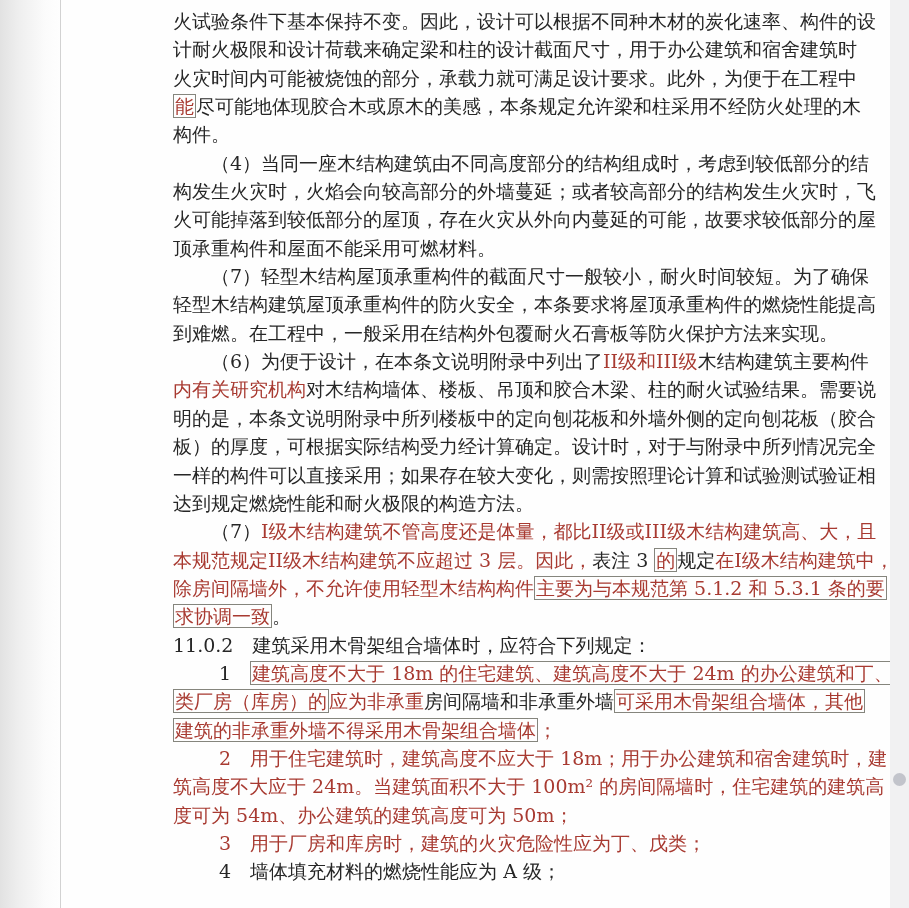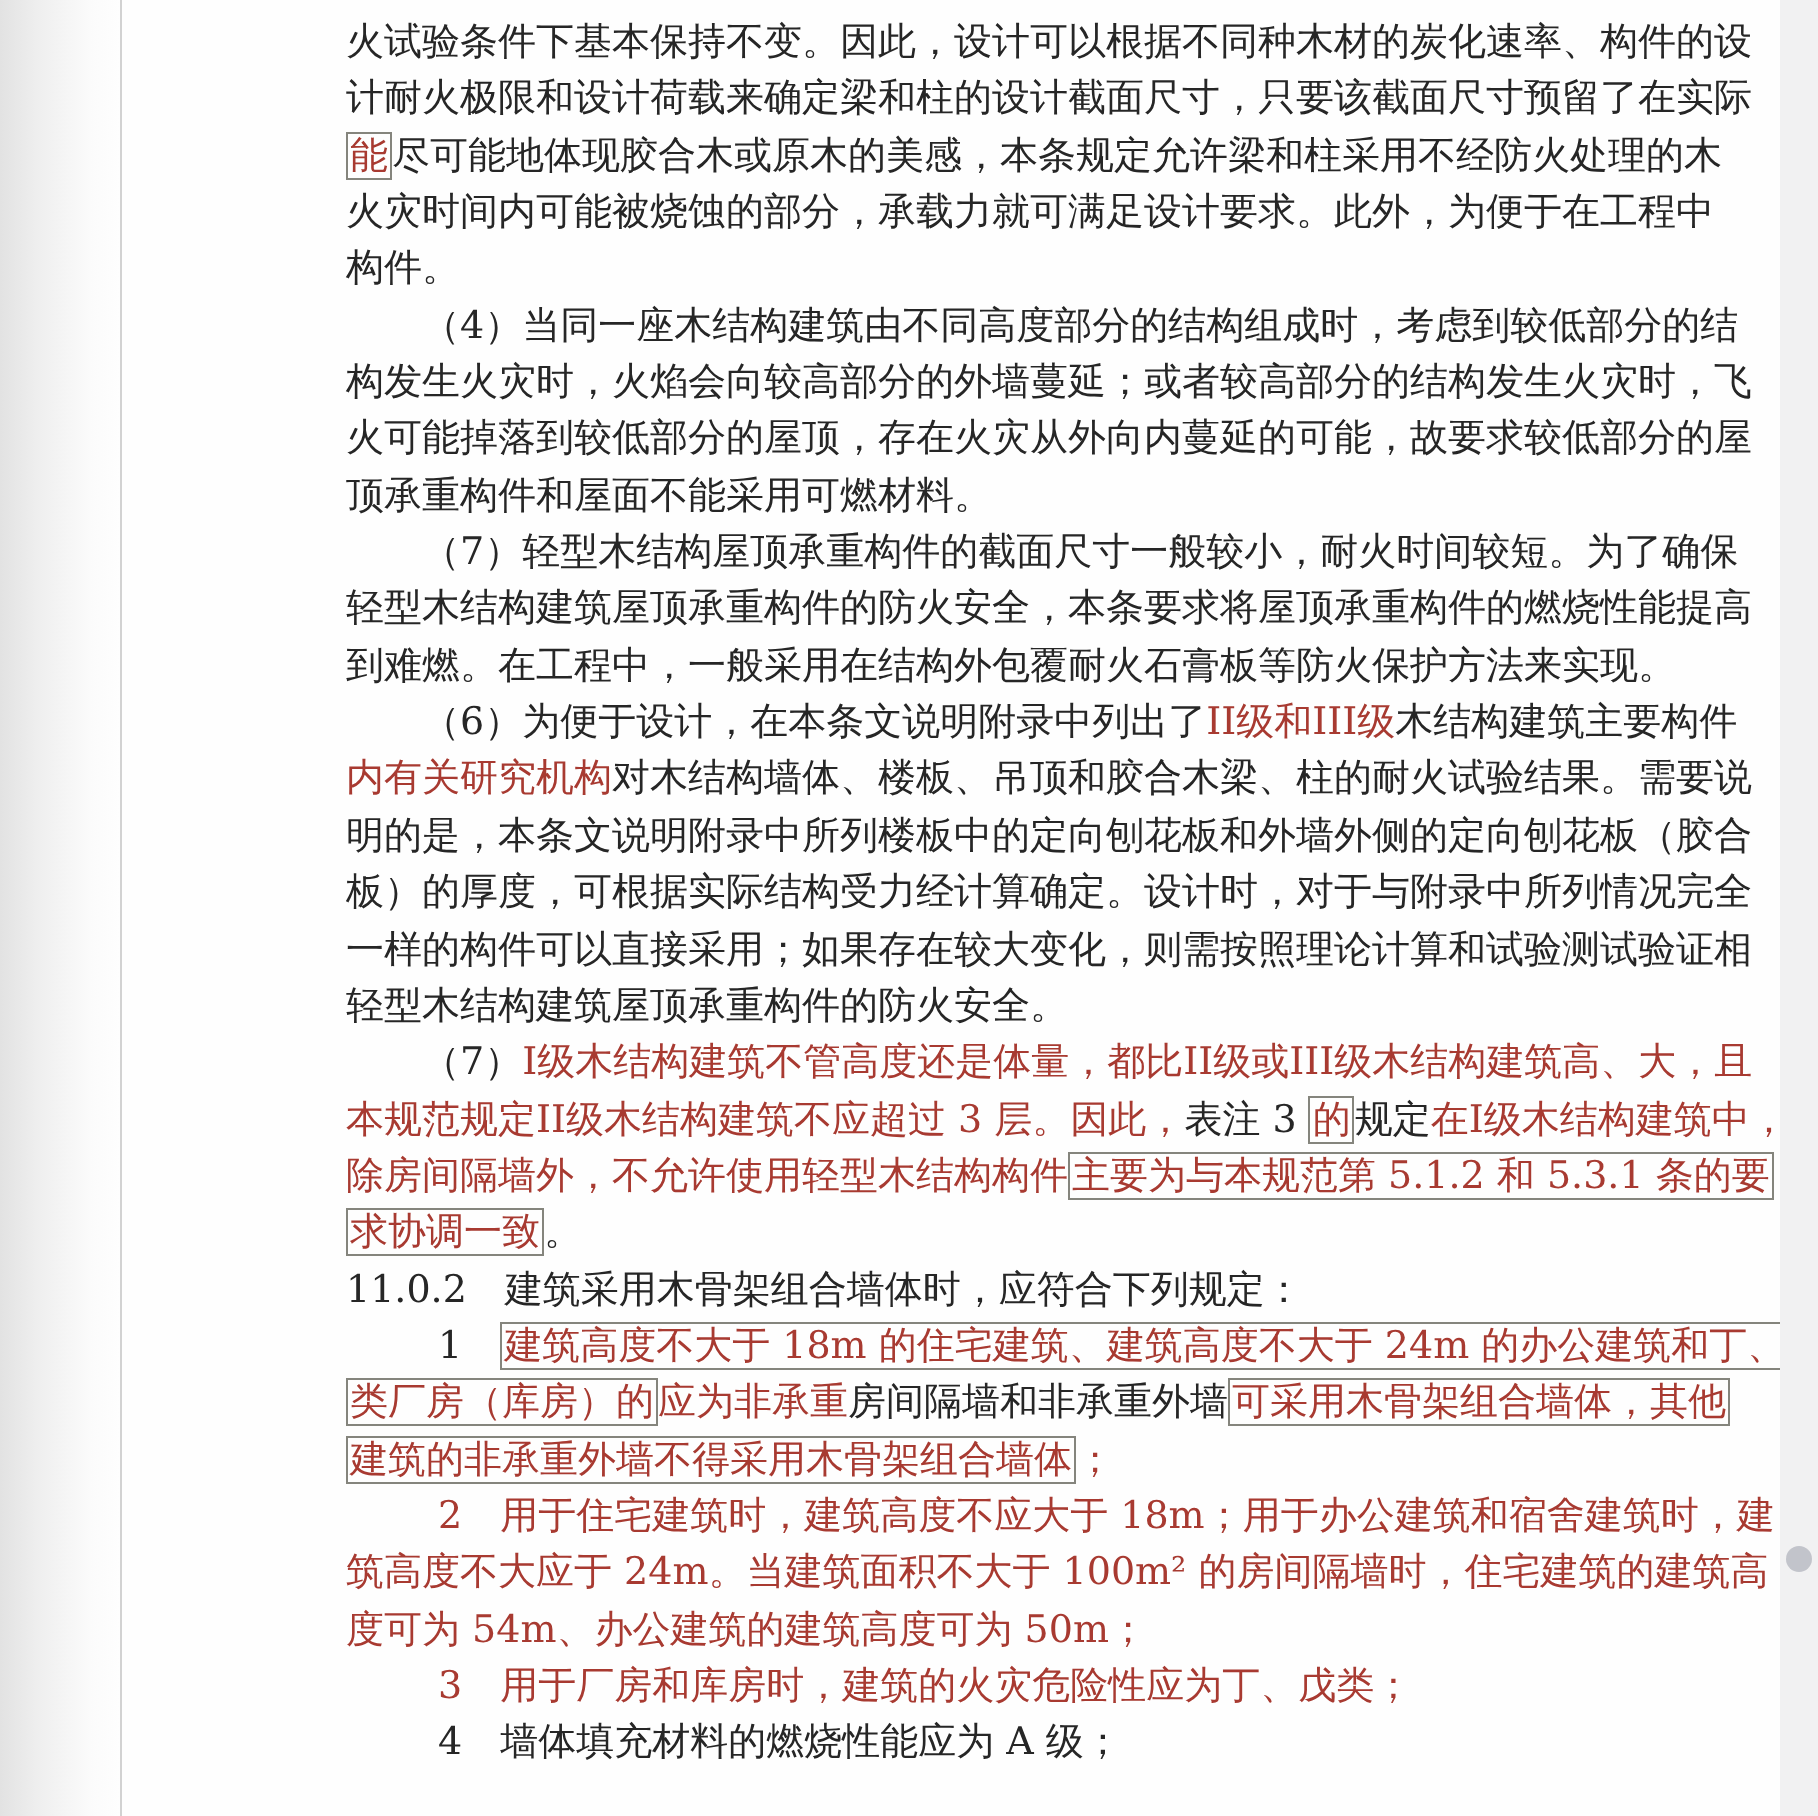--- a/index.html
+++ b/index.html
@@ -55,37 +55,37 @@
   }
 </style>
 </head>
 <body>
 
 <div class="screen">
   <div class="left-shadow"></div>
 
   <div class="doc">
       <div class="line"><span class="seg n">火试验条件下基本保持不变。因此，设计可以根据不同种木材的炭化速率、构件的设</span></div>
-      <div class="line"><span class="seg n">计耐火极限和设计荷载来确定梁和柱的设计截面尺寸，只要该截面尺寸预留了在实际</span></div>
+      <div class="line"><span class="seg n">计耐火极限和设计荷载来确定梁和柱的设计截面尺寸，用于办公建筑和宿舍建筑时</span></div>
+      <div class="line"><span class="seg n">火灾时间内可能被烧蚀的部分，承载力就可满足设计要求。此外，为便于在工程中</span></div>
       <div class="line"><span class="seg rb">能</span><span class="seg n">尽可能地体现胶合木或原木的美感，本条规定允许梁和柱采用不经防火处理的木</span></div>
-      <div class="line"><span class="seg n">火灾时间内可能被烧蚀的部分，承载力就可满足设计要求。此外，为便于在工程中</span></div>
       <div class="line"><span class="seg n">构件。</span></div>
       <div class="line ind-p"><span class="seg n">（4）当同一座木结构建筑由不同高度部分的结构组成时，考虑到较低部分的结</span></div>
       <div class="line"><span class="seg n">构发生火灾时，火焰会向较高部分的外墙蔓延；或者较高部分的结构发生火灾时，飞</span></div>
       <div class="line"><span class="seg n">火可能掉落到较低部分的屋顶，存在火灾从外向内蔓延的可能，故要求较低部分的屋</span></div>
       <div class="line"><span class="seg n">顶承重构件和屋面不能采用可燃材料。</span></div>
       <div class="line ind-p"><span class="seg n">（7）轻型木结构屋顶承重构件的截面尺寸一般较小，耐火时间较短。为了确保</span></div>
       <div class="line"><span class="seg n">轻型木结构建筑屋顶承重构件的防火安全，本条要求将屋顶承重构件的燃烧性能提高</span></div>
       <div class="line"><span class="seg n">到难燃。在工程中，一般采用在结构外包覆耐火石膏板等防火保护方法来实现。</span></div>
       <div class="line ind-p"><span class="seg n">（6）为便于设计，在本条文说明附录中列出了</span><span class="seg ru">II级和III级</span><span class="seg n">木结构建筑主要构件</span></div>
       <div class="line"><span class="seg ru">内有关研究机构</span><span class="seg n">对木结构墙体、楼板、吊顶和胶合木梁、柱的耐火试验结果。需要说</span></div>
       <div class="line"><span class="seg n">明的是，本条文说明附录中所列楼板中的定向刨花板和外墙外侧的定向刨花板（胶合</span></div>
       <div class="line"><span class="seg n">板）的厚度，可根据实际结构受力经计算确定。设计时，对于与附录中所列情况完全</span></div>
       <div class="line"><span class="seg n">一样的构件可以直接采用；如果存在较大变化，则需按照理论计算和试验测试验证相</span></div>
-      <div class="line"><span class="seg n">轻型木结构建筑屋顶承重构件的防火安全。</span></div>
+      <div class="line"><span class="seg n">达到规定燃烧性能和耐火极限的构造方法。</span></div>
       <div class="line ind-p"><span class="seg n">（7）</span><span class="seg ru">I级木结构建筑不管高度还是体量，都比II级或III级木结构建筑高、大，且</span></div>
       <div class="line"><span class="seg ru">本规范规定II级木结构建筑不应超过 3 层。因此，</span><span class="seg n">表注 3 </span><span class="seg rb">的</span><span class="seg n">规定</span><span class="seg ru">在I级木结构建筑中，</span></div>
       <div class="line"><span class="seg ru">除房间隔墙外，不允许使用轻型木结构构件</span><span class="seg rb">主要为与本规范第 5.1.2 和 5.3.1 条的要</span></div>
       <div class="line"><span class="seg rb">求协调一致</span><span class="seg n">。</span></div>
       <div class="line"><span class="seg n">11.0.2　建筑采用木骨架组合墙体时，应符合下列规定：</span></div>
       <div class="line ind-i"><span class="seg n">1　</span><span class="seg rb">建筑高度不大于 18m 的住宅建筑、建筑高度不大于 24m 的办公建筑和丁、戊</span></div>
       <div class="line"><span class="seg rb">类厂房（库房）的</span><span class="seg ru">应为非承重</span><span class="seg n">房间隔墙和非承重外墙</span><span class="seg rb">可采用木骨架组合墙体，其他</span></div>
       <div class="line"><span class="seg rb">建筑的非承重外墙不得采用木骨架组合墙体</span><span class="seg ru">；　</span></div>
       <div class="line ind-i"><span class="seg ru">2　用于住宅建筑时，建筑高度不应大于 18m；用于办公建筑和宿舍建筑时，建</span></div>
       <div class="line"><span class="seg ru">筑高度不大应于 24m。当建筑面积不大于 100m² 的房间隔墙时，住宅建筑的建筑高</span></div>

